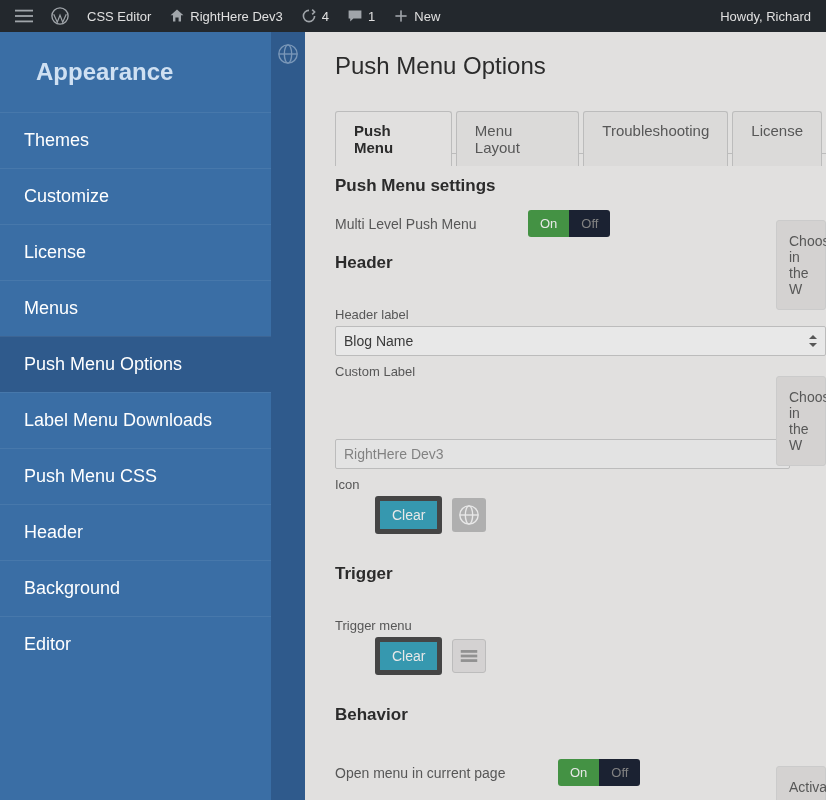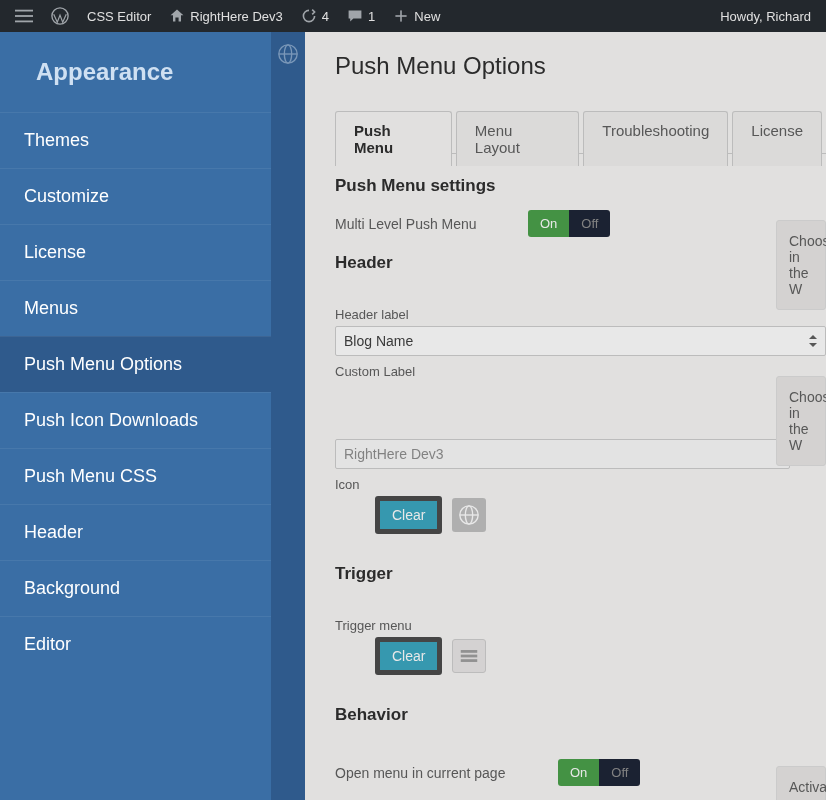--- a/index.html
+++ b/index.html
@@ -125,21 +125,21 @@
 
 <div class="container">
 
   <div class="sidebar">
     <div class="sidebar-heading">Appearance</div>
     <div class="sidebar-item">Themes</div>
     <div class="sidebar-item">Customize</div>
     <div class="sidebar-item">License</div>
     <div class="sidebar-item">Menus</div>
     <div class="sidebar-item active">Push Menu Options</div>
-    <div class="sidebar-item">Push Icon Downloads</div>
+    <div class="sidebar-item">Label Menu Downloads</div>
     <div class="sidebar-item">Push Menu CSS</div>
     <div class="sidebar-item">Header</div>
     <div class="sidebar-item">Background</div>
     <div class="sidebar-item">Editor</div>
   </div>
 
   <div class="strip">
     <div class="strip-icon">
       <svg width="22" height="22" viewBox="0 0 24 24" stroke-width="1.5">
           <circle cx="12" cy="12" r="10"></circle>

